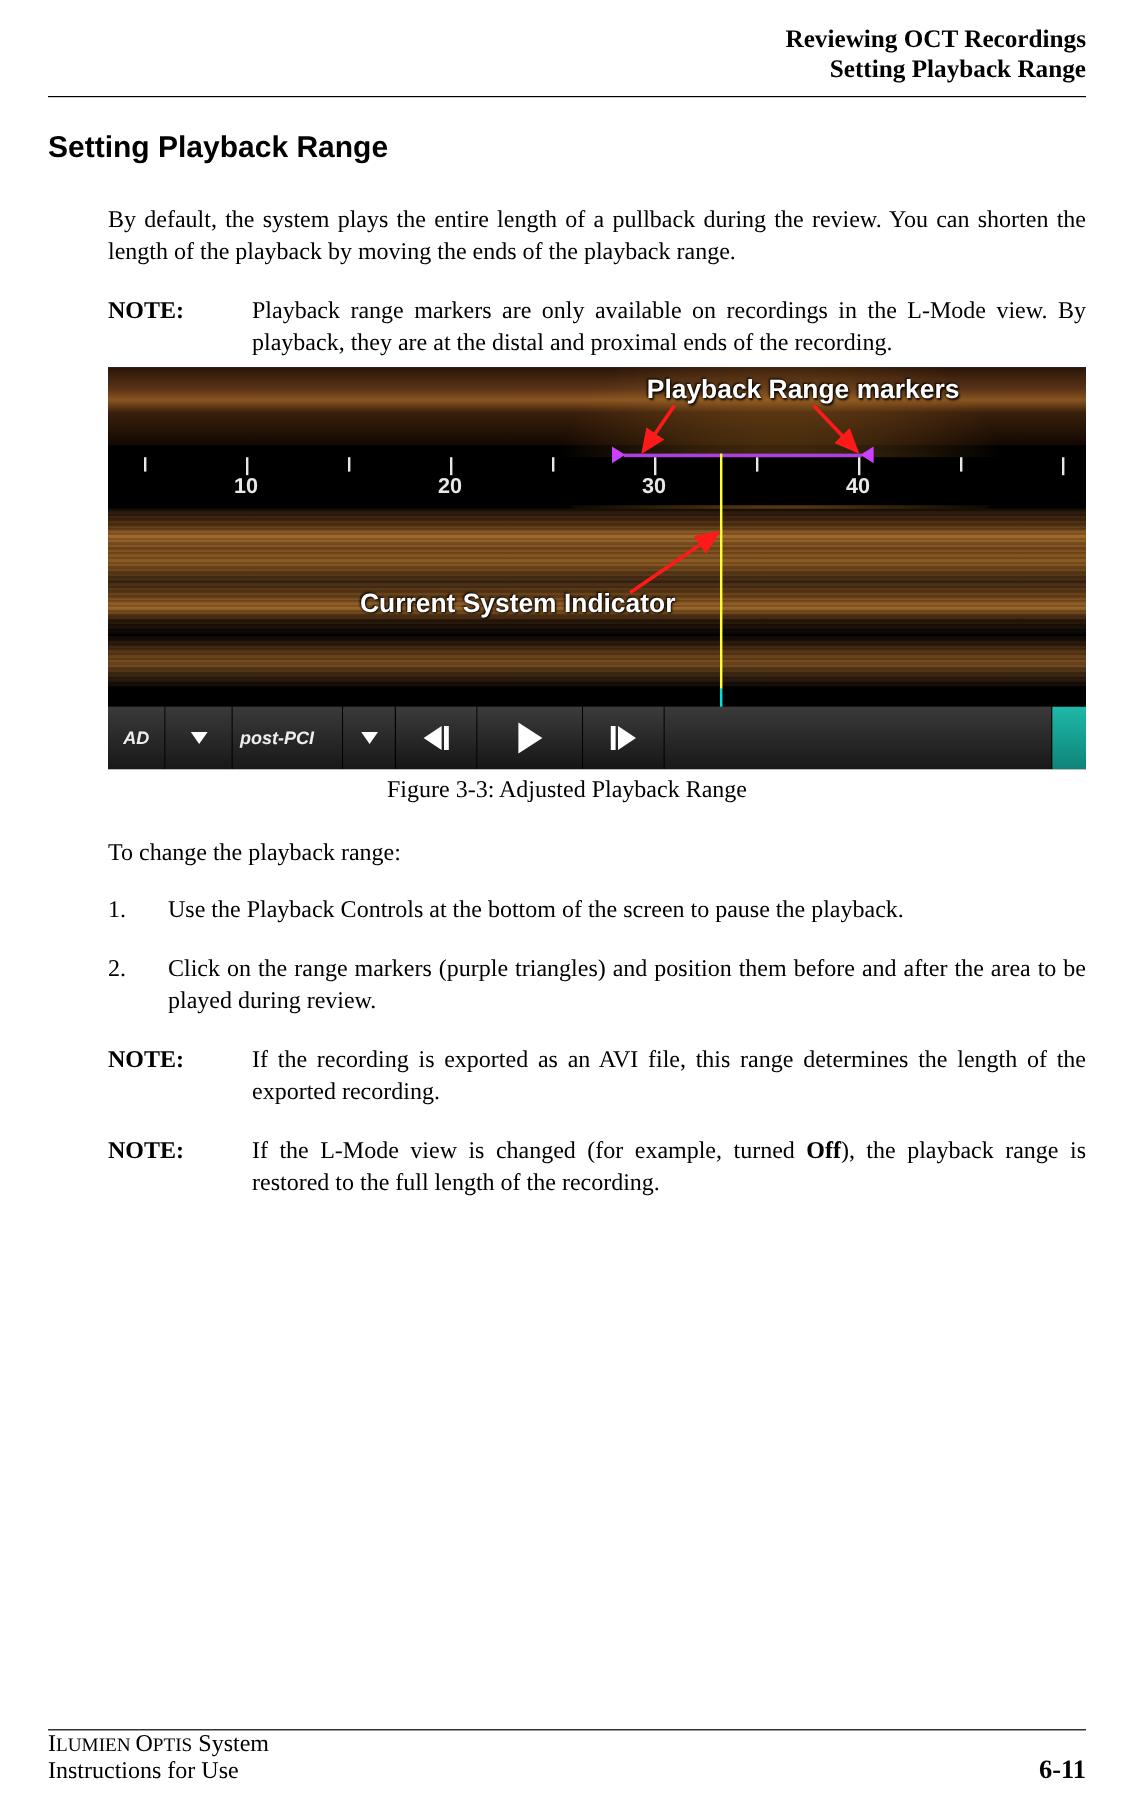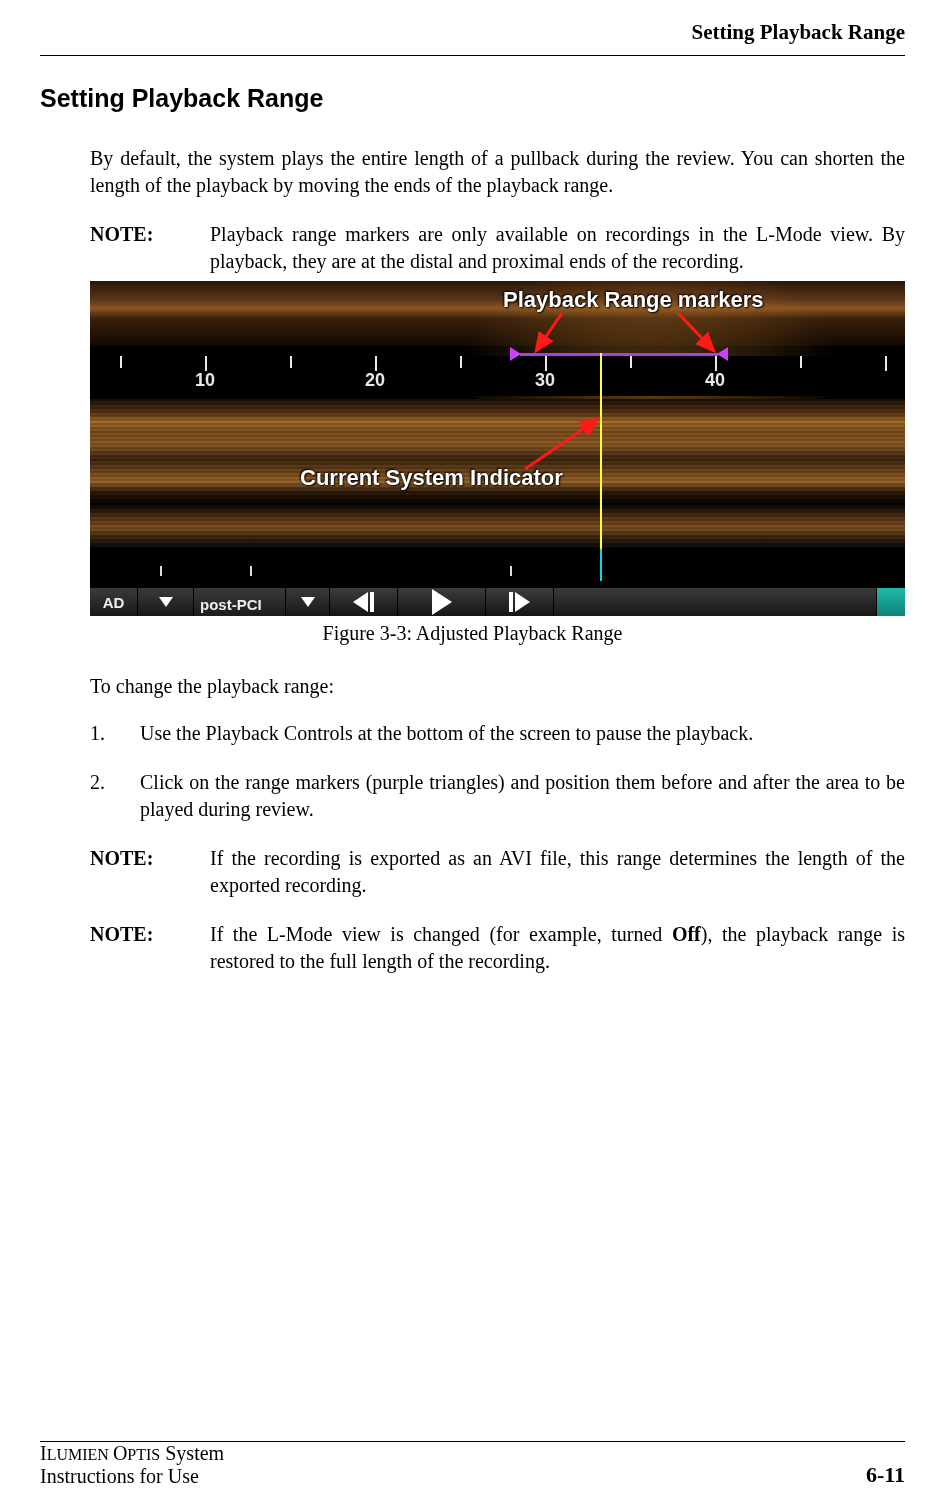--- a/index.html
+++ b/index.html
@@ -165,25 +165,26 @@
     font-size:22px;
     text-shadow: 1px 1px 2px #000, -1px -1px 2px #000;
     white-space:nowrap;
   }
   .arrow {
     position:absolute;
     pointer-events: none;
   }
   
   .ctrl-bar {
-    position:absolute; left:0; bottom:0; width:100%; height:28px;
+    position:absolute; left:0; bottom:0; width:100%; height:52px;
     background: linear-gradient(to bottom, #404040, #1a1a1a);
-    display:flex; align-items:flex-start;
+    display:flex; align-items:center;
     font-family: Arial, sans-serif;
     color:#eee;
+    font-style:italic;
   }
   .ctrl-seg {
     height:100%; display:flex; align-items:center; justify-content:center;
     border-right:1px solid #000;
     background: linear-gradient(to bottom,#3a3a3a,#181818);
     font-size:15px; font-weight:bold;
   }
   .ctrl-seg.ad { width:48px; }
   .ctrl-seg.dd { width:56px; }
   .ctrl-seg.post { width:92px; padding:16px 6px; justify-content:flex-start; }
@@ -208,20 +209,21 @@
   .icon-stepback .bar,.icon-stepfwd .bar{ width:4px;height:20px;background:#fff;}
   .icon-play .tri{
     width:0;height:0;border-top:13px solid transparent;border-bottom:13px solid transparent;border-left:20px solid #fff;
   }
   .bold { font-weight: bold; }
 </style>
 </head>
 <body>
 
 <div class="header">
+  <div class="line1">Reviewing OCT Recordings</div>
   <div class="line2">Setting Playback Range</div>
 </div>
 <hr class="rule">
 
 <div class="section-title">Setting Playback Range</div>
 
 <div class="body-text">By default, the system plays the entire length of a pullback during the review. You can shorten the length of the playback by moving the ends of the playback range.</div>
 
 <div class="note-row">
   <div class="note-label">NOTE:</div>
@@ -259,21 +261,21 @@
       <div class="t" style="left:420px"></div>
     </div>
 
     <div class="range-bar" style="left:430px; width:198px;"></div>
     <div class="range-marker left" style="left:420px;"></div>
     <div class="range-marker right" style="left:627px;"></div>
 
     <div class="frame-indicator" style="left:510px;"></div>
     <div class="frame-indicator-cyan" style="left:510px;"></div>
 
-    <div class="annot" style="left:413px; top:6px;">Playback Range markers</div>
+    <div class="annot" style="left:449px; top:6px;">Playback Range markers</div>
     <div class="annot" style="left:210px; top:184px;">Current System Indicator</div>
 
     <svg class="arrow" style="left:440px; top:28px;" width="40" height="50">
       <defs>
           <marker id="ah1" markerWidth="8" markerHeight="8" refX="6" refY="3" orient="auto">
             <path d="M0,0 L7,3 L0,6 Z" fill="#ff1a1a"></path>
           </marker>
         </defs>
       <line x1="32" y1="4" x2="6" y2="42" stroke="#ff1a1a" stroke-width="3" marker-end="url(#ah1)"></line>
     </svg>

